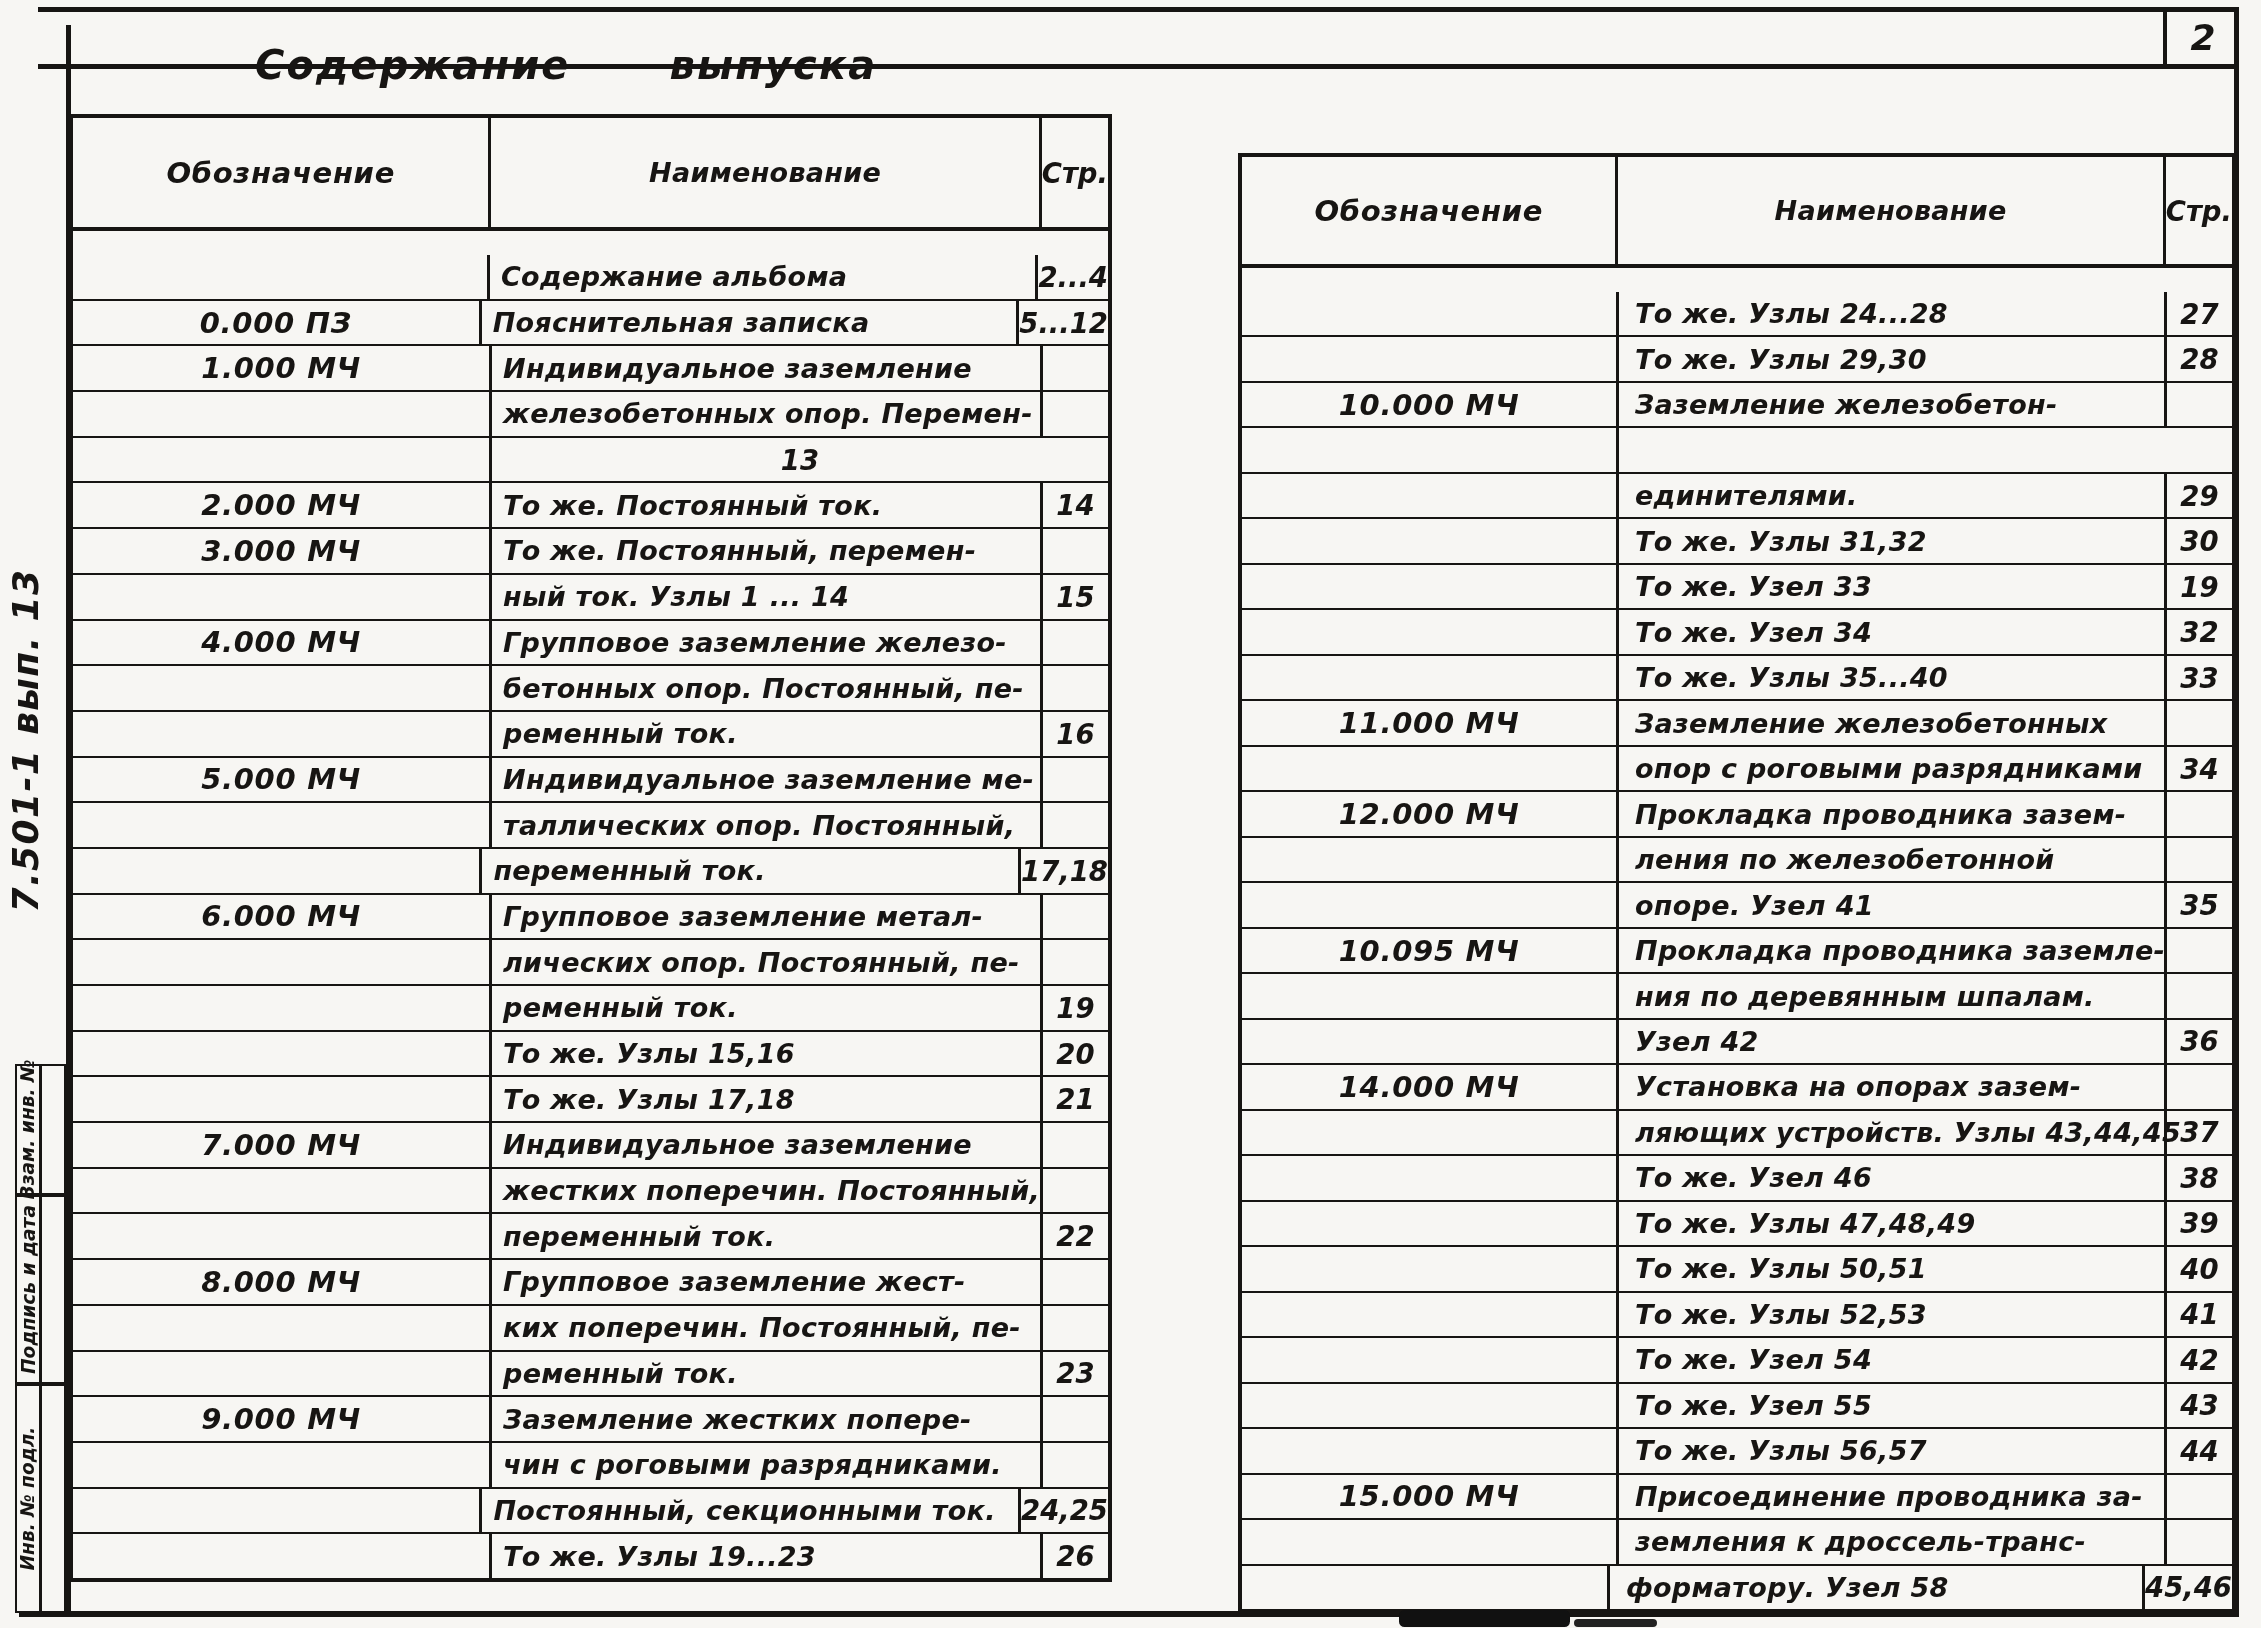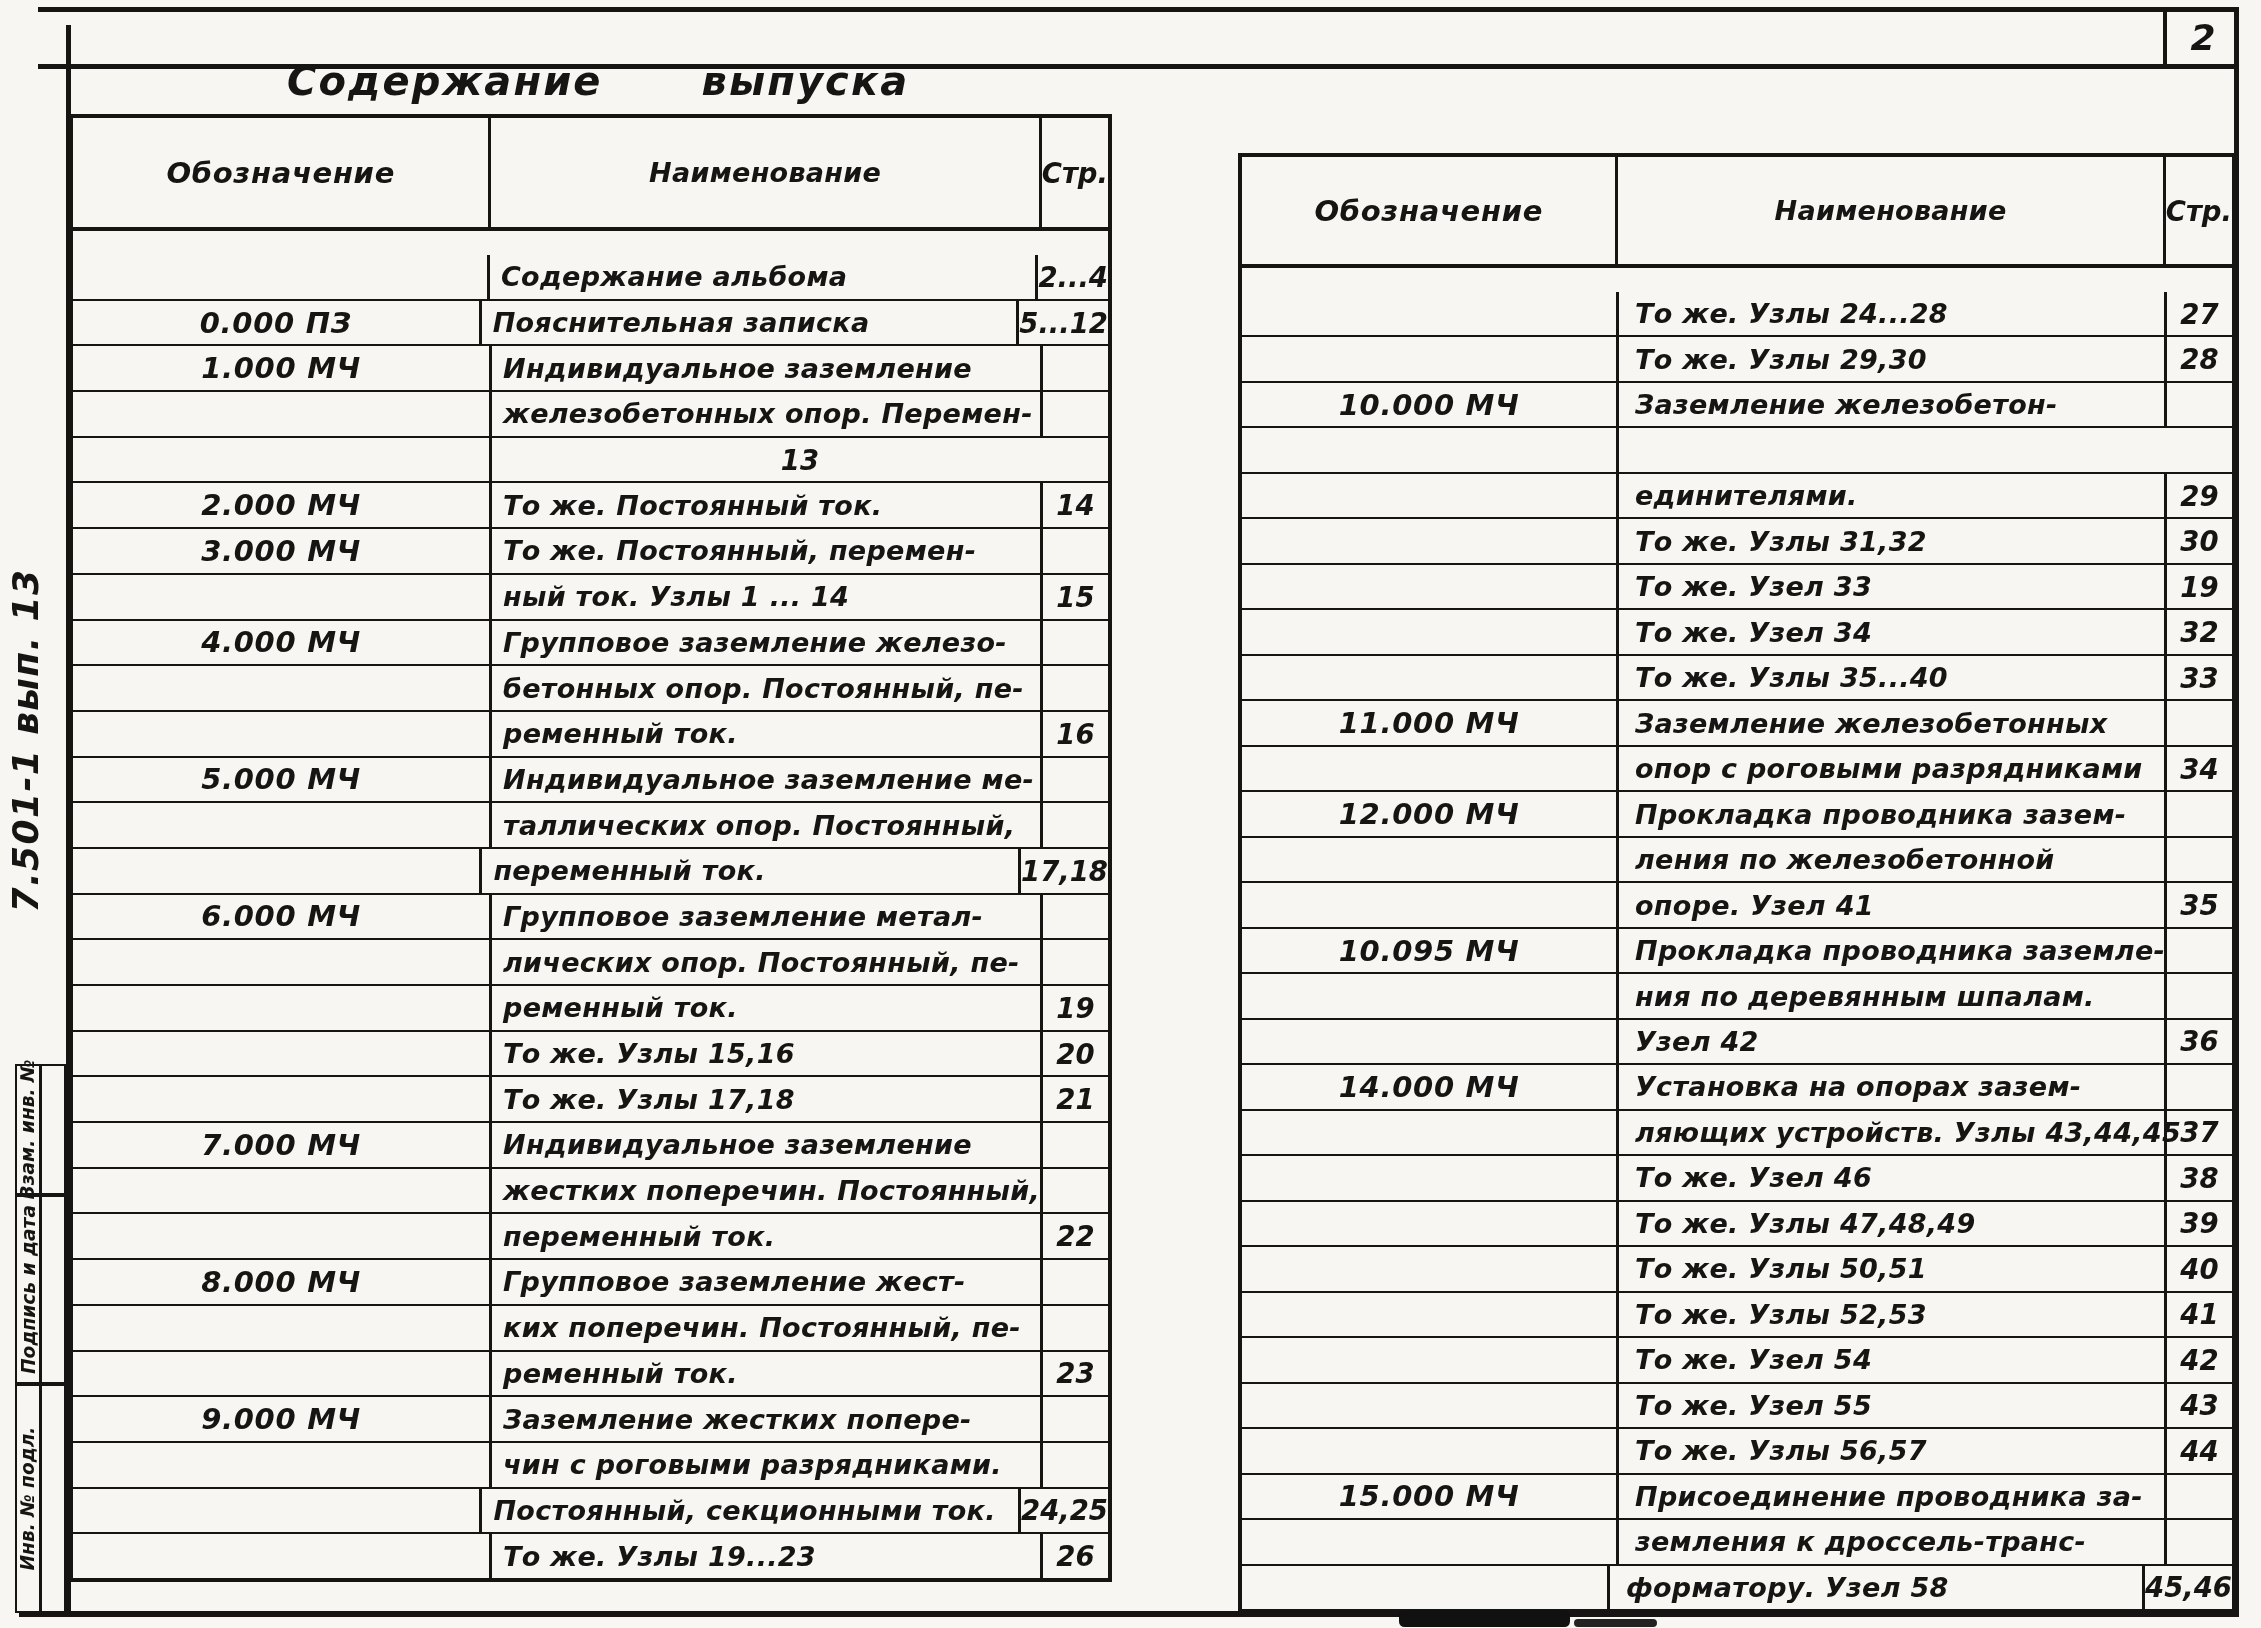--- a/index.html
+++ b/index.html
@@ -32,22 +32,22 @@
   .stamp-label span{
     transform:rotate(-90deg);white-space:nowrap;font-size:18.6px;font-weight:600;
   }
   .album-label{
     position:absolute;left:-174px;top:713px;width:399px;height:55px;
     transform:rotate(-90deg);display:flex;align-items:center;justify-content:center;
     font-size:36px;font-weight:700;letter-spacing:1.4px;
   }
   
   .doc-title{
-    position:absolute;left:255px;top:58px;width:689px;
-    font-size:40px;font-weight:700;word-spacing:83px;letter-spacing:2.1px;margin-left:32px;
+    position:absolute;left:255px;top:42px;width:689px;
+    font-size:40px;font-weight:700;word-spacing:83px;letter-spacing:2.1px;
   }
   
   .toc-table{
     position:absolute;border:4.8px solid #171513;box-sizing:border-box;
     display:flex;flex-direction:column;background:transparent;gap:24px;
   }
   .thead{
     display:flex;border-bottom:4.1px solid #171513;align-items:stretch;
     font-size:32px;font-weight:700;
   }

